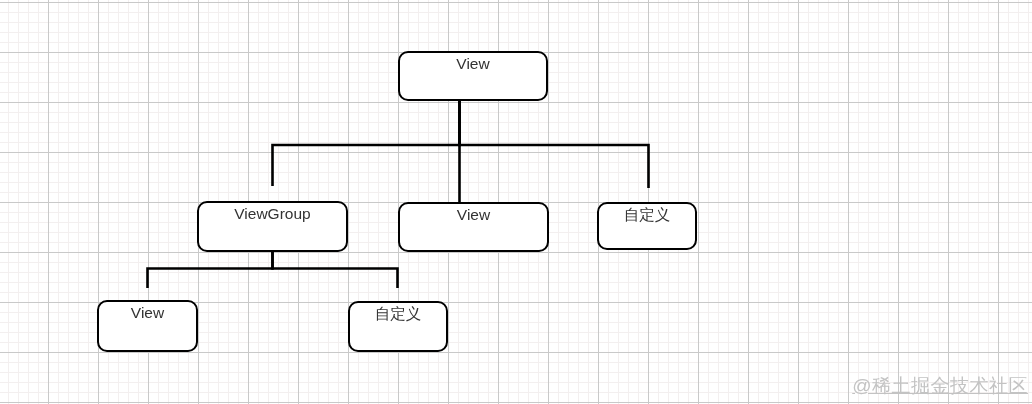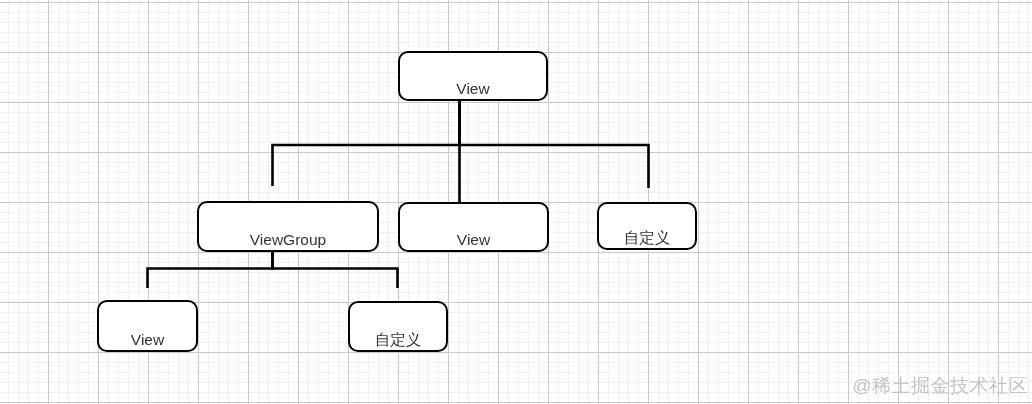--- a/index.html
+++ b/index.html
@@ -37,41 +37,42 @@
   }
   .node {
     position: absolute;
     box-sizing: border-box;
     background: #ffffff;
     border: 2.5px solid #000000;
     border-radius: 10px;
     display: flex;
     flex-direction: column;
     align-items: center;
-    justify-content: flex-end;
+    justify-content: flex-start;
     color: #333333;
     font-size: 15.5px;
     line-height: 21px;
     text-align: center;
     white-space: nowrap;
   }
   #node-root          { left: 398px; top: 51px;  width: 150px; height: 50px; }
-  #node-viewgroup     { left: 197px; top: 201px; width: 182px; height: 51px; }
+  #node-viewgroup     { left: 197px; top: 201px; width: 151px; height: 51px; }
   #node-view-textview { left: 398px; top: 202px; width: 151px; height: 50px; }
   #node-custom-1      { left: 597px; top: 202px; width: 100px; height: 48px; }
   #node-view-child    { left: 97px;  top: 300px; width: 101px; height: 52px; }
   #node-custom-2      { left: 348px; top: 301px; width: 100px; height: 51px; }
   #watermark {
     position: absolute;
     right: 4px;
     bottom: 5px;
     font-size: 19px;
     color: #c3c3c3;
     letter-spacing: 0.5px;
     user-select: none;
+    text-decoration: underline;
   }
 </style>
 </head>
 <body>
 
 <div id="canvas">
 
   <svg id="edges" viewBox="0 0 1032 404" xmlns="http://www.w3.org/2000/svg">
     <path d="M459.5,101 V145 H272.5 V186"></path>
     <path d="M459.5,101 V202"></path>

